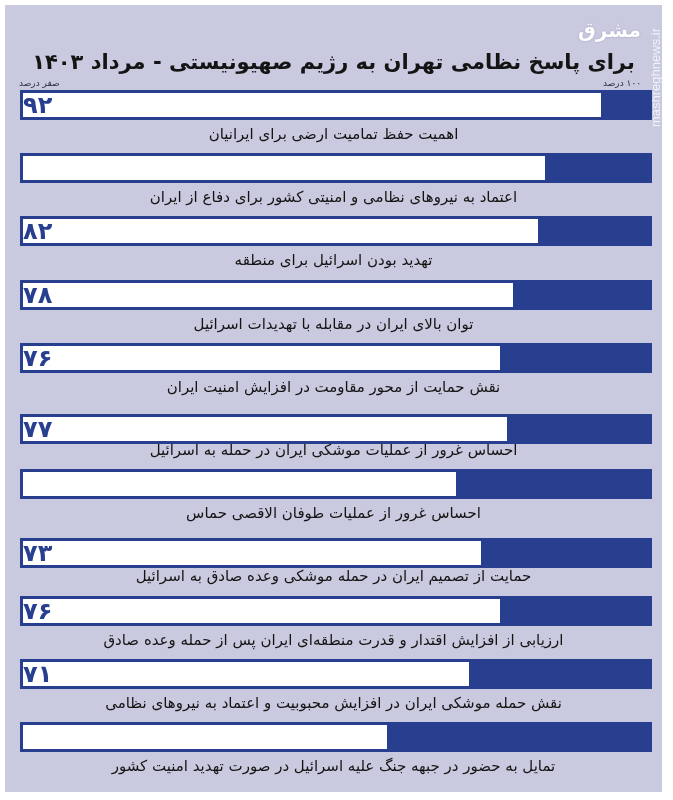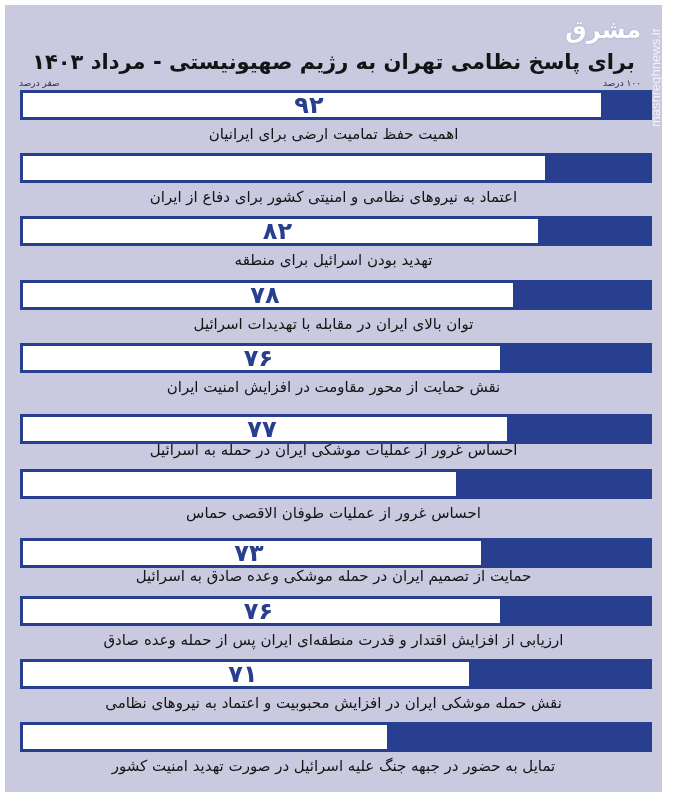--- a/index.html
+++ b/index.html
@@ -4,26 +4,26 @@
 <style>
   html, body { margin: 0; padding: 0; }
   body { width: 673px; height: 800px; background: #ffffff; position: relative; overflow: hidden; font-family: "DejaVu Sans", sans-serif; }
   .panel { position: absolute; left: 5px; top: 5px; width: 657px; height: 787px; background: #c9c9df; }
   .title { position: absolute; left: 0; width: 657px; text-align: center; direction: rtl; color: #141414; font-weight: bold; }
   .title.l1 { top: 10px; font-size: 21px; line-height: 30px; }
   .title.l2 { top: 42px; font-size: 21px; line-height: 30px; }
   .axis-label { position: absolute; top: 73px; font-size: 9px; color: #2b2b4a; direction: rtl; }
   .axis-label.zero { left: 14px; }
   .axis-label.hundred { left: 598px; }
-  .logo { position: absolute; left: 596px; top: 10px; width: 40px; height: 30px; color: #ffffff; font-weight: bold; font-size: 24px; direction: rtl; text-align: center; line-height: 30px; text-shadow: 0 0 2px #9a9ac0; }
+  .logo { position: absolute; left: 596px; top: 10px; width: 40px; height: 30px; color: #ffffff; font-weight: bold; font-size: 20px; direction: rtl; text-align: center; line-height: 30px; text-shadow: 0 0 2px #9a9ac0; }
   .watermark { position: absolute; left: 643px; top: 4px; width: 16px; height: 118px; }
   .watermark span { position: absolute; left: 8px; top: 118px; transform-origin: 0 0; transform: rotate(-90deg); font-size: 13px; color: #f2f2fa; white-space: nowrap; font-family: "Liberation Sans", sans-serif; line-height: 14px; margin-left: -7px; }
   .bar { position: absolute; left: 15px; width: 632px; height: 30px; background: #283f8f; box-sizing: border-box; }
   .bar .fill { position: absolute; left: 3px; top: 3px; bottom: 3px; background: #ffffff; }
-  .bar .val { position: absolute; top: 0; height: 30px; line-height: 30px; font-size: 24px; font-weight: bold; color: #283f8f; direction: rtl; text-align: center; }
+  .bar .val { position: absolute; top: 0; height: 30px; line-height: 30px; font-size: 24px; font-weight: bold; color: #283f8f; direction: rtl; text-align: left; }
   .cat { position: absolute; left: 0; width: 657px; text-align: center; direction: rtl; font-size: 15px; font-weight: normal; color: #141414; line-height: 22px; }
 </style>
 </head>
 <body>
 
 <div class="panel">
   <div class="logo">مشرق</div>
   <div class="watermark">
       <span>mashreghnews.ir</span>
     </div>

